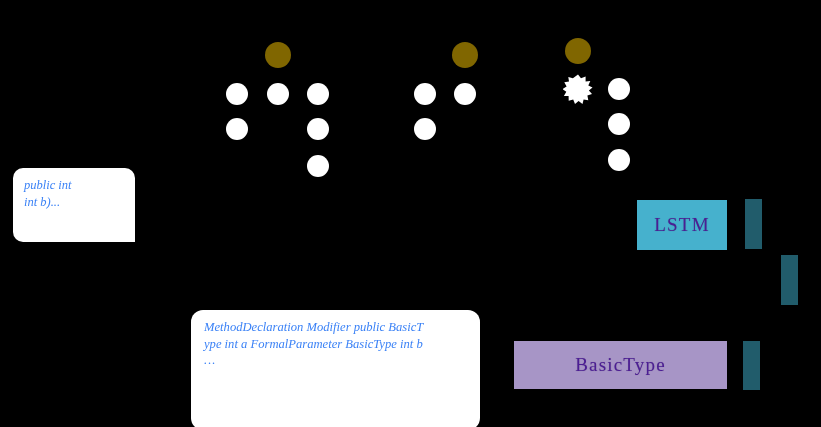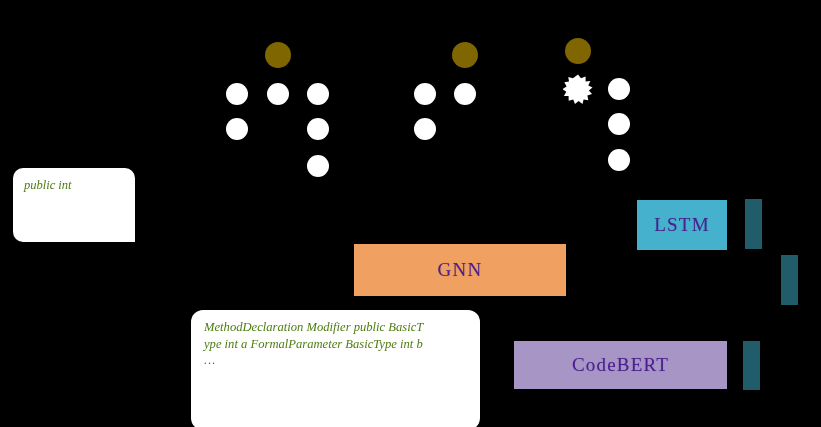--- a/index.html
+++ b/index.html
@@ -51,21 +51,21 @@
   
   .vector-bar {
     position: absolute;
     background: #215c6b;
   }
 
   
   .bubble {
     position: absolute;
     background: #ffffff;
-    color: #4d7c0f;
+    color: #3b82f6;
     font-family: "Liberation Serif", serif;
     font-style: italic;
     box-sizing: border-box;
   }
   .bubble-code {
     border-radius: 10px 10px 0 10px;
     padding: 9px 10px 6px 11px;
     font-size: 12.5px;
     line-height: 1.32;
   }
@@ -108,37 +108,35 @@
         <polygon fill="#ffffff" points="15,0.5 18.0,4.2 22.6,2.6 22.6,7.4 27.3,7.0 25.3,11.4 29.5,13.4 25.9,16.4 29.0,20.0 24.4,21.5 25.3,26.2 20.6,25.4 19.5,30.0 15.6,27.1 12.0,29.9 10.2,25.5 5.7,26.8 5.6,22.0 0.9,21.9 3.3,17.8 -0.4,15.1 3.6,12.4 1.3,8.3 6.0,7.6 5.3,2.9 9.9,4.3"></polygon>
       </svg>
     </div>
     <div class="node" style="left:608px;top:78px;width:22px;height:22px;"></div>
     <div class="node" style="left:608px;top:113px;width:22px;height:22px;"></div>
     <div class="node" style="left:608px;top:149px;width:22px;height:22px;"></div>
   </div>
 
   <div class="bubble bubble-code" style="left:13px;top:168px;width:122px;height:74px;">
     <div class="line">public int</div>
+    <div class="line">int b)...</div>
   </div>
 
   <div class="bubble bubble-seq" style="left:191px;top:310px;width:289px;height:120px;">
     <div class="line">MethodDeclaration Modifier public BasicT</div>
     <div class="line">ype int a FormalParameter BasicType int b</div>
     <div class="line ellipsis">...</div>
   </div>
 
-  <div class="module gnn" style="left:354px;top:244px;width:212px;height:52px;">
-    <span>GNN</span>
-  </div>
 
   <div class="module lstm" style="left:637px;top:200px;width:90px;height:50px;">
     <span>LSTM</span>
   </div>
 
   <div class="module codebert" style="left:514px;top:341px;width:213px;height:48px;">
-    <span>CodeBERT</span>
+    <span>BasicType</span>
   </div>
 
   <div class="vector-bar" style="left:745px;top:199px;width:17px;height:50px;"></div>
   <div class="vector-bar" style="left:781px;top:255px;width:17px;height:50px;"></div>
   <div class="vector-bar" style="left:743px;top:341px;width:17px;height:49px;"></div>
 
 </div>
 
 </body></html>

